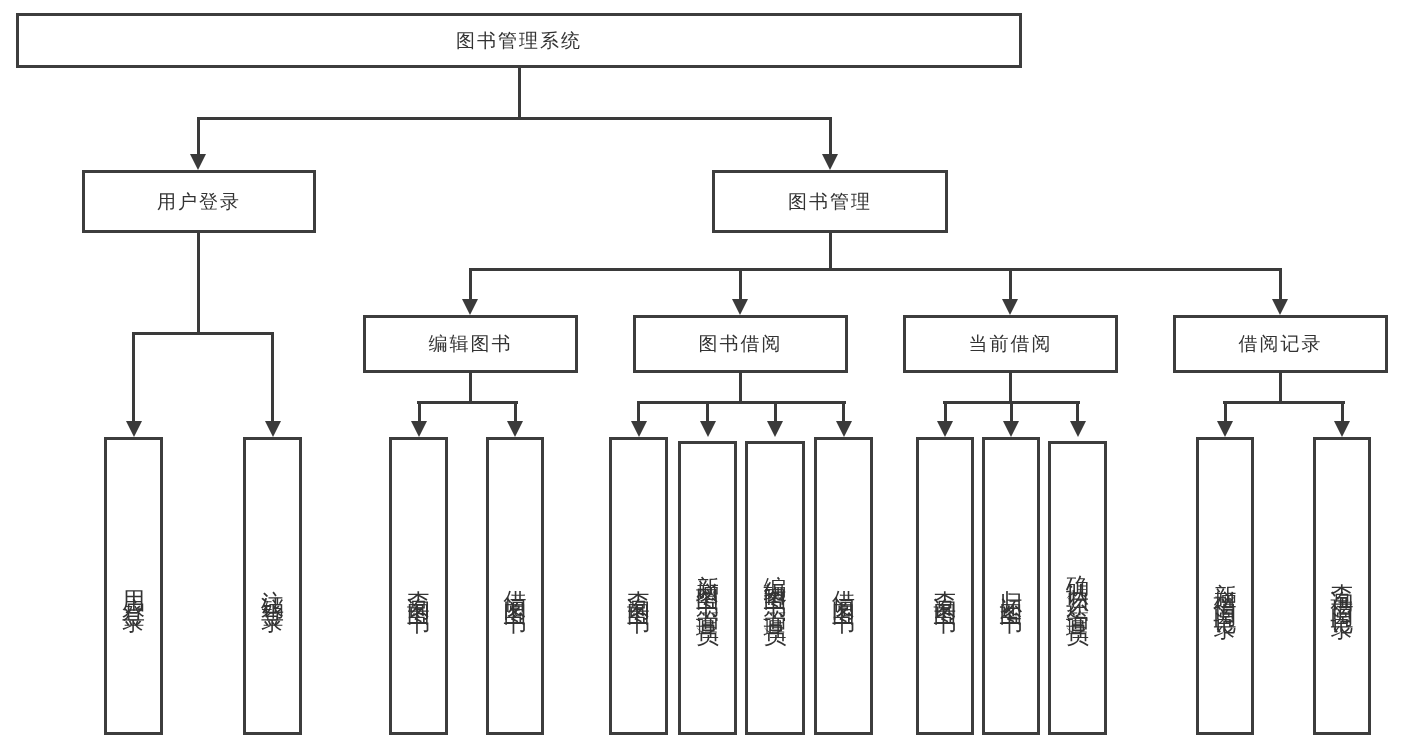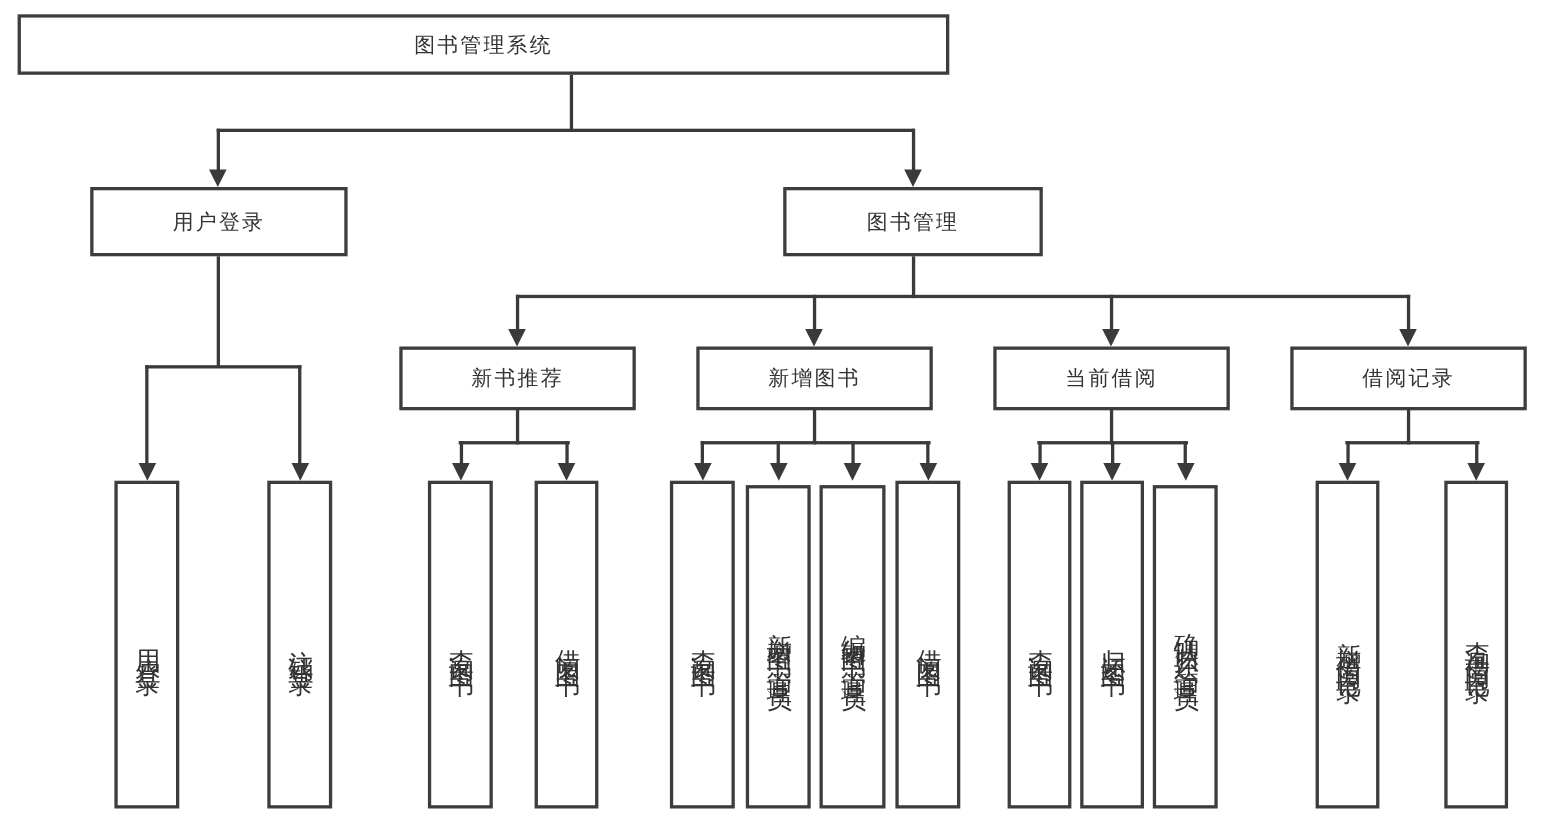--- a/index.html
+++ b/index.html
@@ -19,21 +19,21 @@
        display:flex;align-items:center;}
   #watermark .wm-bg{position:absolute;left:2px;top:2px;width:104px;height:27px;background:#f2bcbc;}
   #watermark .wm-text{position:relative;z-index:1;white-space:nowrap;font-size:20px;
        color:#fbfbfb;text-shadow:2px 2px 1px #909090,0 0 1px #b0b0b0;letter-spacing:0.5px;}
 </style>
 </head>
 <body>
 
 <div id="canvas">
 
-  <div class="box hnode" style="left:16px;top:13px;width:847px;height:55px;">
+  <div class="box hnode" style="left:16px;top:13px;width:1006px;height:55px;">
     <span>图书管理系统</span>
   </div>
 
   <div class="vline" style="left:518px;top:68px;height:51px;"></div>
   <div class="hline" style="left:197px;top:117px;width:634px;"></div>
   <div class="vline" style="left:197px;top:117px;height:39px;"></div>
   <div class="arrow" style="left:190px;top:154px;"></div>
   <div class="vline" style="left:829px;top:117px;height:39px;"></div>
   <div class="arrow" style="left:822px;top:154px;"></div>
 
@@ -56,24 +56,24 @@
   <div class="vline" style="left:469px;top:268px;height:33px;"></div>
   <div class="arrow" style="left:462px;top:299px;"></div>
   <div class="vline" style="left:739px;top:268px;height:33px;"></div>
   <div class="arrow" style="left:732px;top:299px;"></div>
   <div class="vline" style="left:1009px;top:268px;height:33px;"></div>
   <div class="arrow" style="left:1002px;top:299px;"></div>
   <div class="vline" style="left:1279px;top:268px;height:33px;"></div>
   <div class="arrow" style="left:1272px;top:299px;"></div>
 
   <div class="box hnode" style="left:363px;top:315px;width:215px;height:58px;">
-    <span>新书推荐</span>
+    <span>编辑图书</span>
   </div>
   <div class="box hnode" style="left:633px;top:315px;width:215px;height:58px;">
-    <span>新增图书</span>
+    <span>图书借阅</span>
   </div>
   <div class="box hnode" style="left:1173px;top:315px;width:215px;height:58px;">
     <span>借阅记录</span>
   </div>
   <div class="box hnode" style="left:903px;top:315px;width:215px;height:58px;">
     <span>当前借阅</span>
   </div>
 
   <div class="vline" style="left:469px;top:371px;height:33px;"></div>
   <div class="hline" style="left:417px;top:401px;width:101px;"></div>

